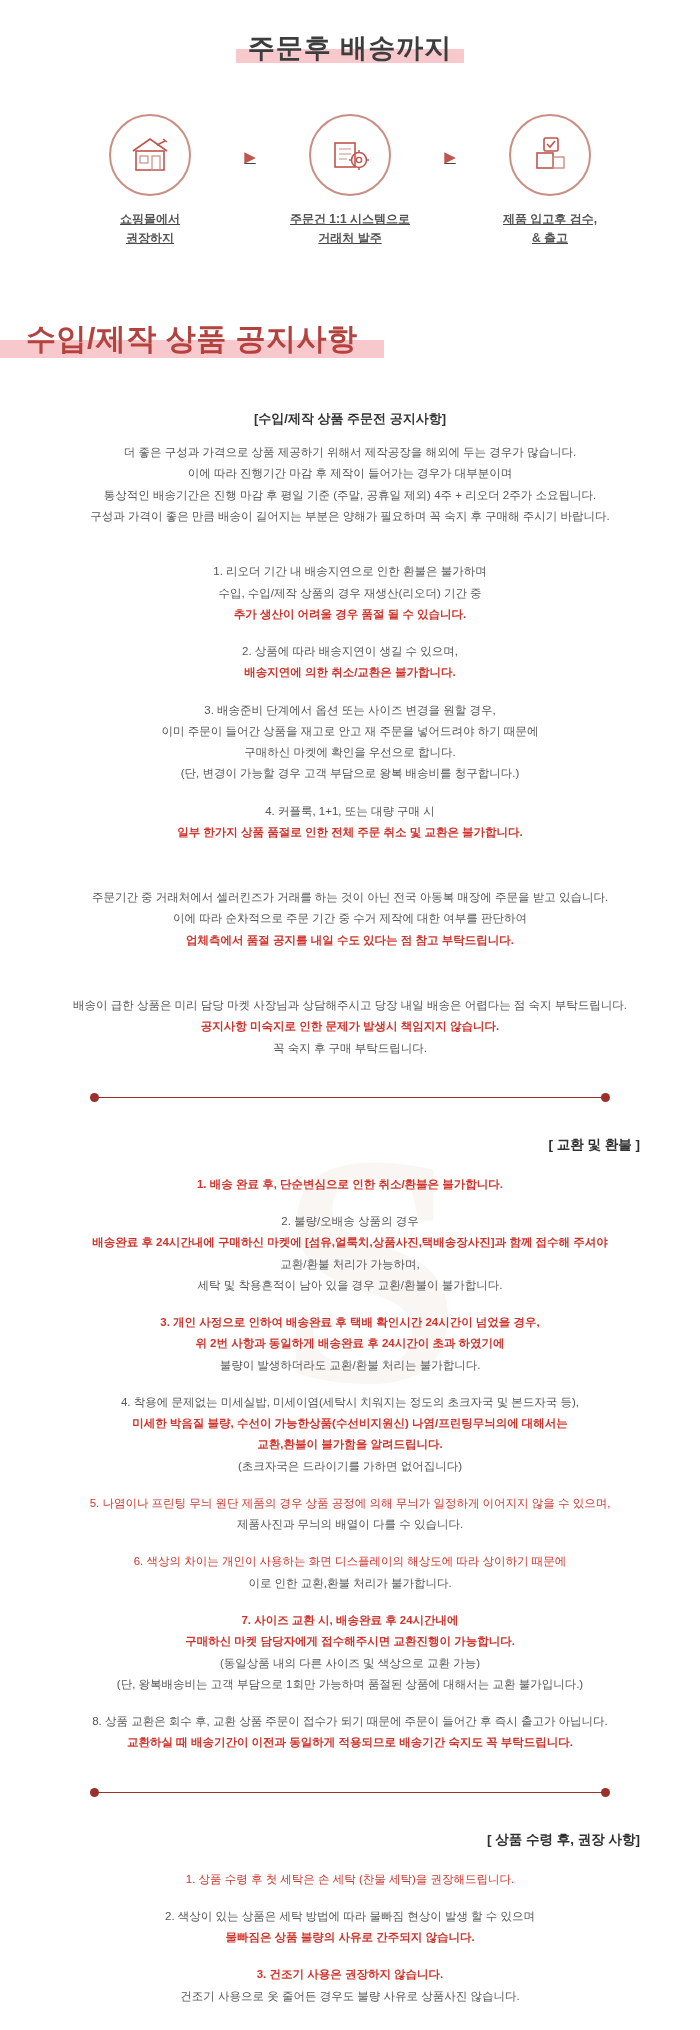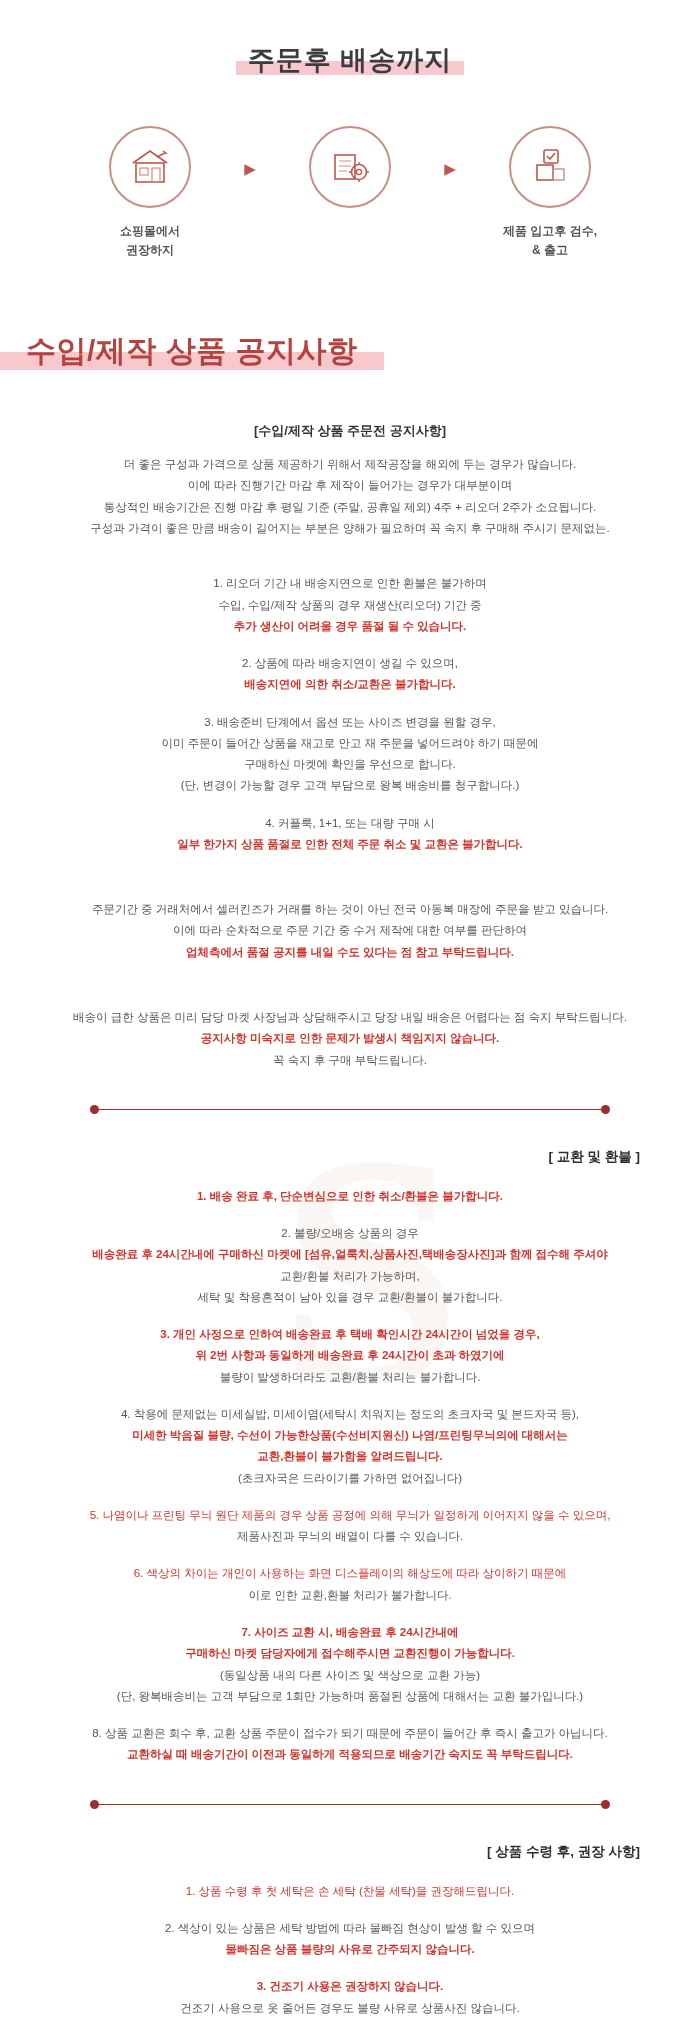--- a/index.html
+++ b/index.html
@@ -32,21 +32,21 @@
     text-align: center;
     color: #faf6f4;
     font-family: "Liberation Serif", serif;
     font-weight: bold;
     z-index: 0;
     pointer-events: none;
   }
   .content { position: relative; z-index: 2; }
 
   
-  .sec-top { padding-top: 42px; text-align: center; }
+  .sec-top { padding-top: 30px; text-align: center; text-decoration: underline; }
   .title-band {
     display: inline-block;
     position: relative;
     padding: 0 18px;
   }
   .title-band .hl {
     position: absolute;
     left: 6px; right: 6px;
     bottom: 3px; height: 14px;
     background: #f7c9cd;
@@ -200,20 +200,24 @@
         <div class="step">
           <div class="circle">
             <svg width="46" height="44" viewBox="0 0 46 44">
               <rect x="8" y="10" width="20" height="24" fill="none" stroke="#c0554e" stroke-width="1.6"></rect>
               <path d="M12 16 h12 M12 21 h12 M12 26 h8" stroke="#c98f84" stroke-width="1.2"></path>
               <circle cx="32" cy="27" r="7.5" fill="none" stroke="#c0554e" stroke-width="1.6"></circle>
               <circle cx="32" cy="27" r="2.6" fill="none" stroke="#c0554e" stroke-width="1.4"></circle>
               <path d="M32 17 v3 M32 34 v3 M22 27 h3 M39 27 h3" stroke="#c0554e" stroke-width="1.4"></path>
             </svg>
           </div>
+          <div class="step-label">
+            <div>주문건 1:1 시스템으로</div>
+            <div>거래처 발주</div>
+          </div>
         </div>
 
         <div class="arrow">▶</div>
 
         <div class="step">
           <div class="circle">
             <svg width="46" height="44" viewBox="0 0 46 44">
               <rect x="10" y="20" width="16" height="15" fill="none" stroke="#c0554e" stroke-width="1.6"></rect>
               <rect x="26" y="24" width="11" height="11" fill="none" stroke="#c98f84" stroke-width="1.4"></rect>
               <rect x="17" y="5" width="14" height="13" rx="1.5" fill="none" stroke="#c0554e" stroke-width="1.6"></rect>
@@ -237,21 +241,21 @@
     </div>
 
     <div class="spacer-50"></div>
 
     <div class="block">
       <h3 class="sub">[수입/제작 상품 주문전 공지사항]</h3>
       <p class="para">
         <span>더 좋은 구성과 가격으로 상품 제공하기 위해서 제작공장을 해외에 두는 경우가 많습니다.</span><br>
         <span>이에 따라 진행기간 마감 후 제작이 들어가는 경우가 대부분이며</span><br>
         <span>통상적인 배송기간은 진행 마감 후 평일 기준 (주말, 공휴일 제외) 4주 + 리오더 2주가 소요됩니다.</span><br>
-        <span>구성과 가격이 좋은 만큼 배송이 길어지는 부분은 양해가 필요하며 꼭 숙지 후 구매해 주시기 문제없는.</span>
+        <span>구성과 가격이 좋은 만큼 배송이 길어지는 부분은 양해가 필요하며 꼭 숙지 후 구매해 주시기 바랍니다.</span>
       </p>
 
       <div class="gap-md"></div>
 
       <p class="para">
         <span>1. 리오더 기간 내 배송지연으로 인한 환불은 불가하며</span><br>
         <span>수입, 수입/제작 상품의 경우 재생산(리오더) 기간 중</span><br>
         <span class="red">추가 생산이 어려울 경우 품절 될 수 있습니다.</span>
       </p>
 

